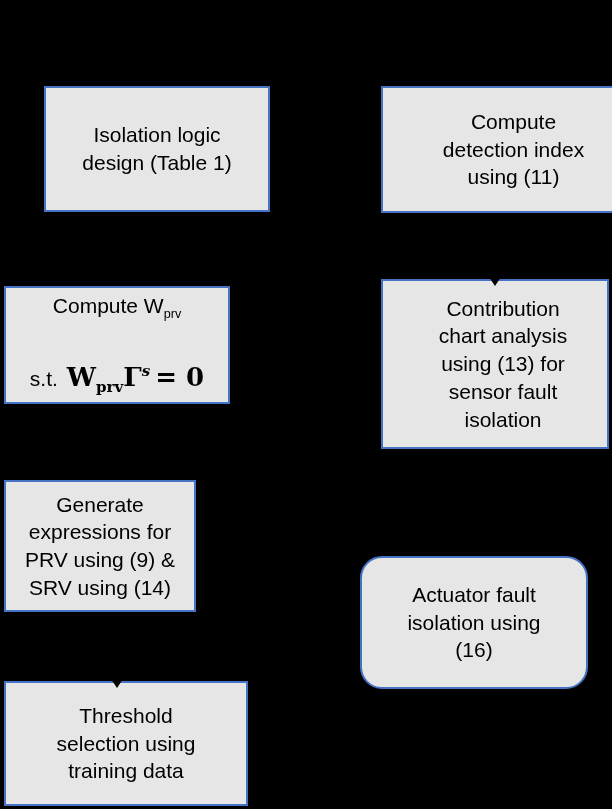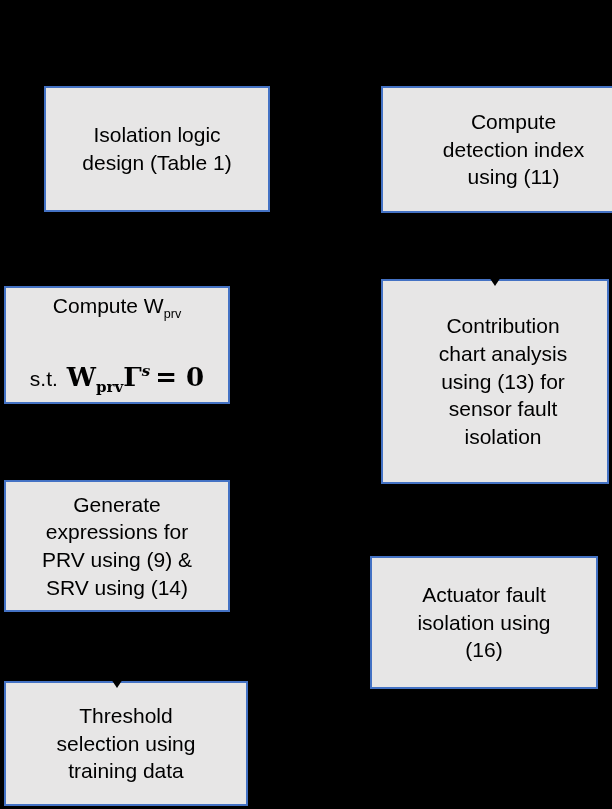--- a/index.html
+++ b/index.html
@@ -23,27 +23,27 @@
     text-align: center;
     color: var(--text, #000);
     font-size: 21px;
     line-height: 1.32;
   }
   .box-text { white-space: pre-line; width: 100%; padding: 0 4px; }
 
   
   #box-l1 { left: 4px;   top: 86px;  width: 226px; height: 126px; margin-left: 40px; }
   #box-l2 { left: 4px;   top: 286px; width: 226px; height: 118px; }
-  #box-l3 { left: 4px;   top: 480px; width: 226px; height: 132px; }
+  #box-l3 { left: 4px;   top: 480px; width: 192px; height: 132px; }
   #box-l4 { left: 4px;   top: 681px; width: 244px; height: 125px; }
 
   
   #box-r1 { left: 381px; top: 86px;  width: 265px; height: 127px; }
-  #box-r2 { left: 381px; top: 279px; width: 228px; height: 205px; padding-left: 16px; }
-  #box-r3 { left: 370px; top: 556px; width: 228px; height: 133px; }
+  #box-r2 { left: 381px; top: 279px; width: 228px; height: 170px; padding-left: 16px; }
+  #box-r3 { left: 360px; top: 556px; width: 228px; height: 133px; border-radius: 22px; }
 
   
   .l2-line1 { margin-bottom: 10px; }
   .l2-line1 sub { font-size: 0.6em; }
   .math {
     font-family: "DejaVu Serif", serif;
     font-weight: bold;
     font-size: 26px;
     margin-left: 9px;
   }

